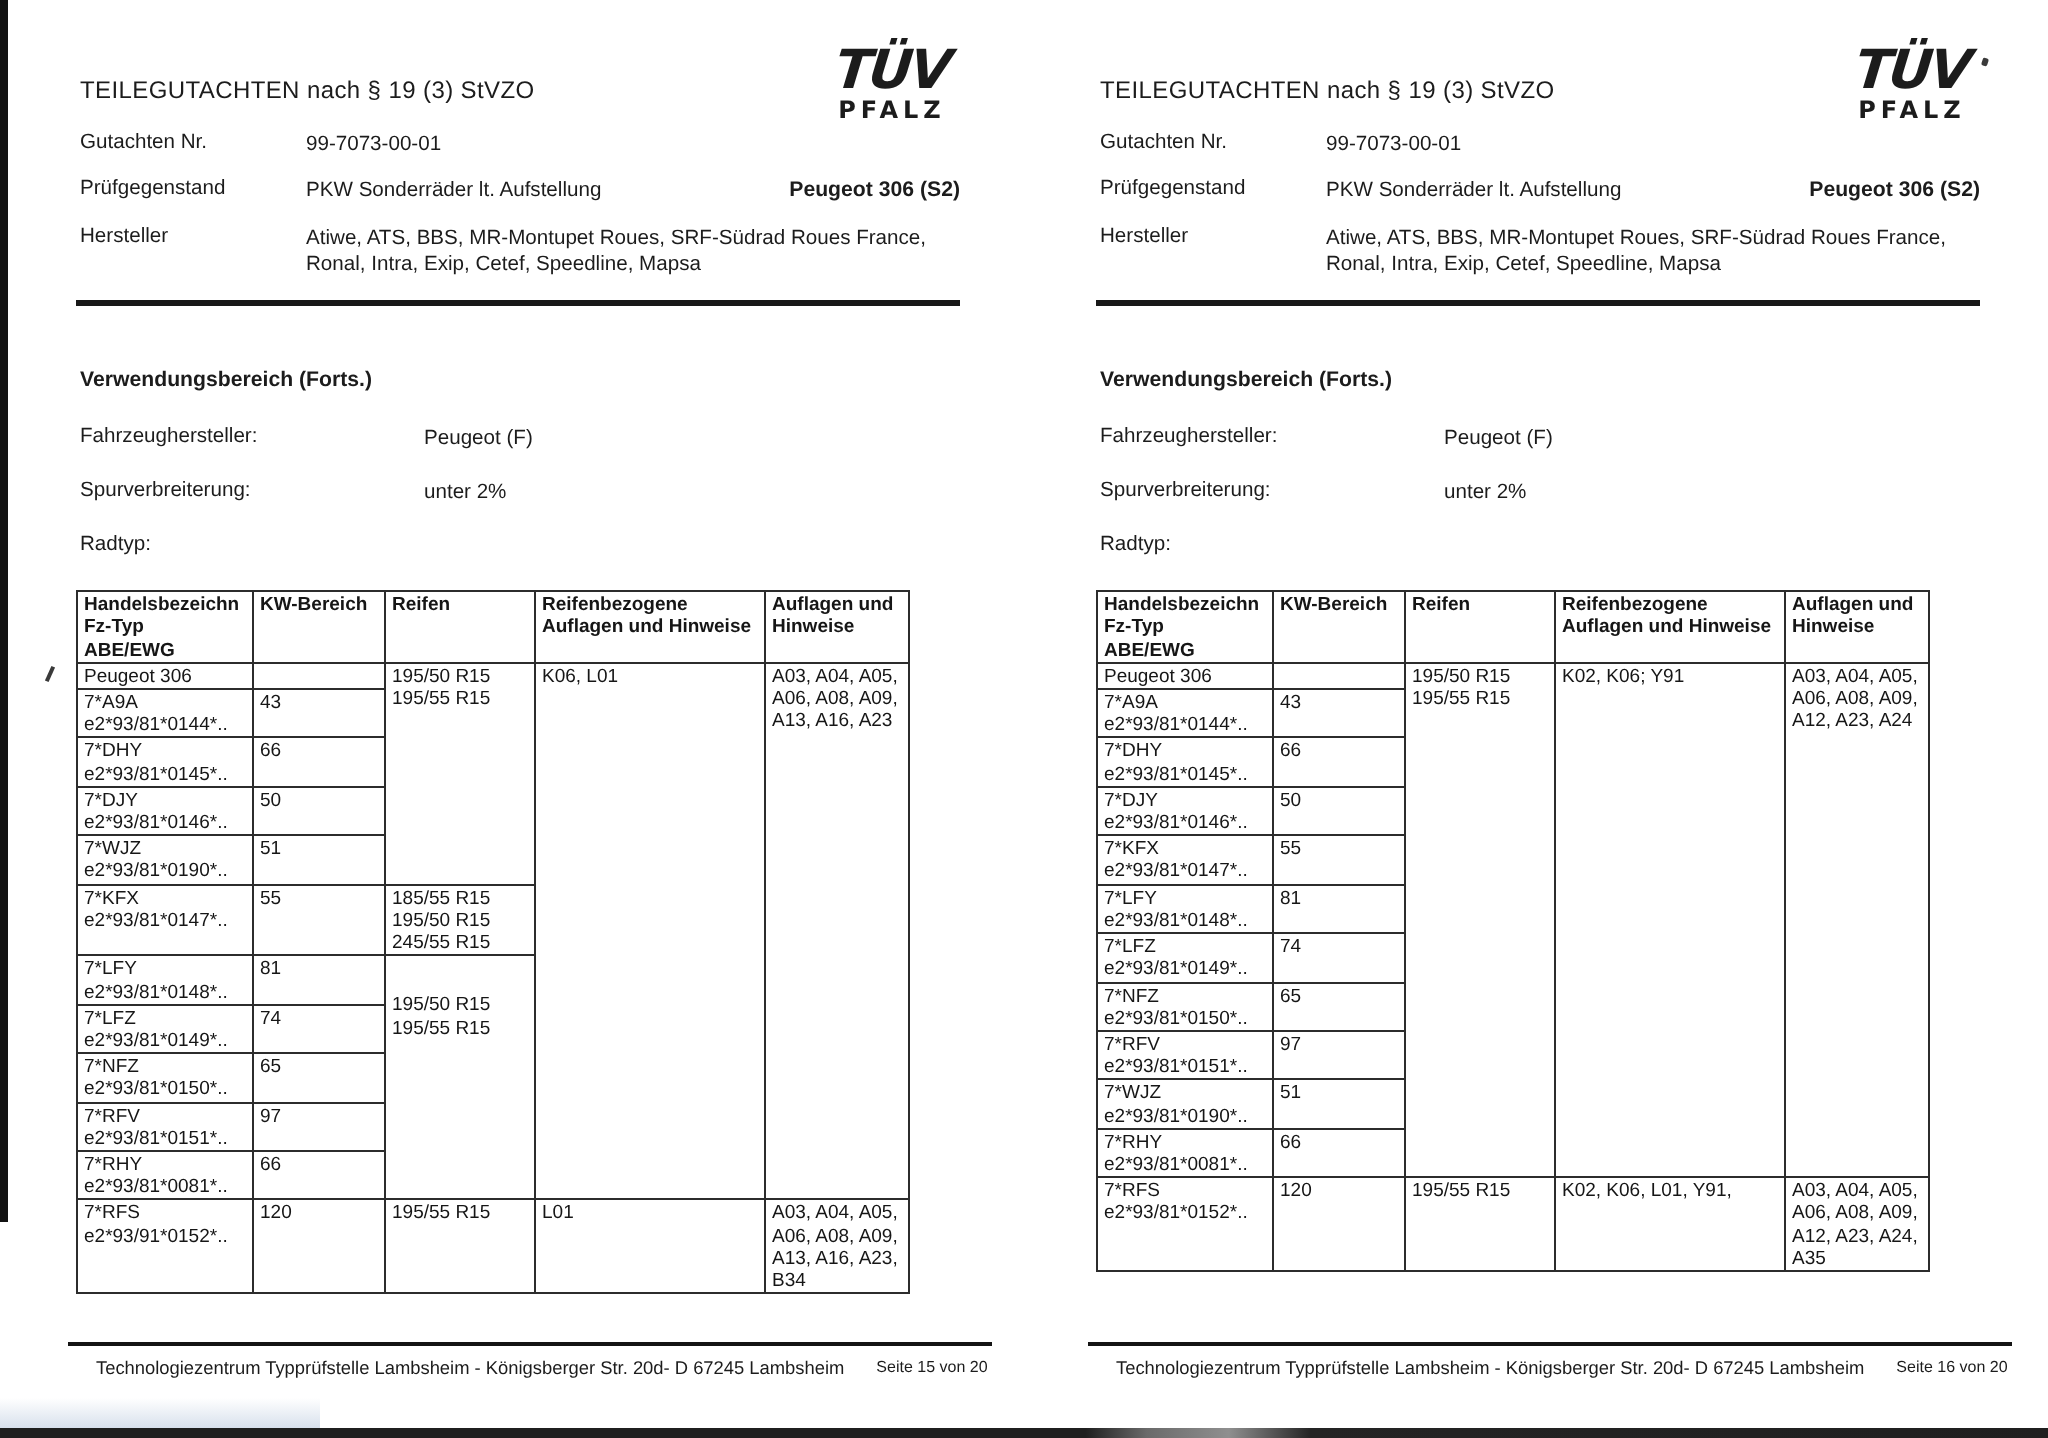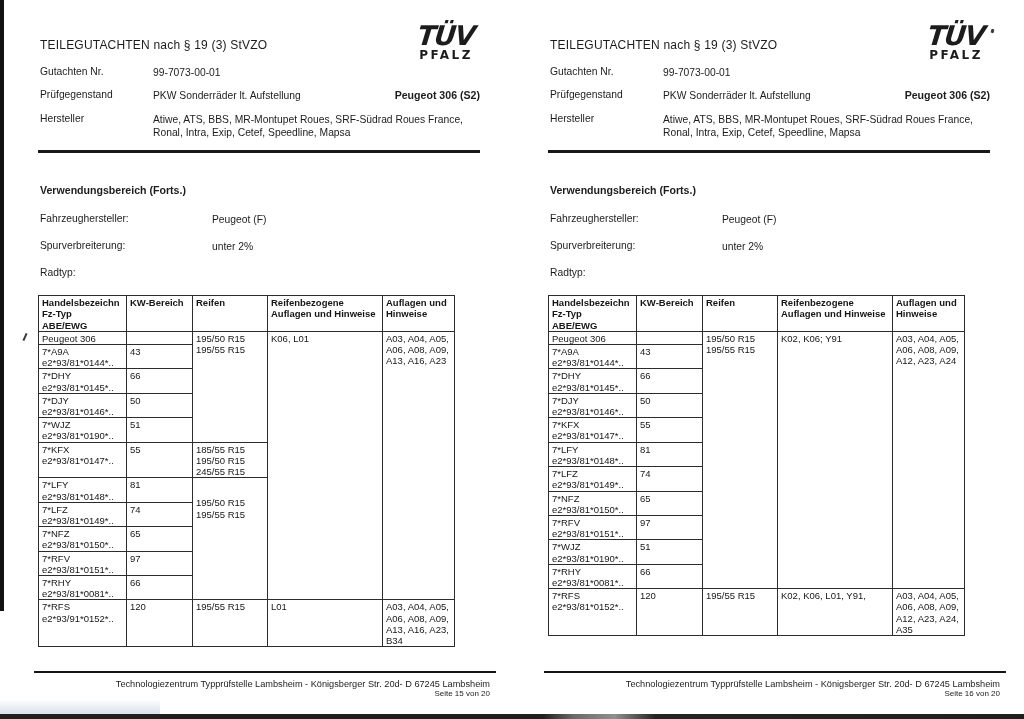--- a/index.html
+++ b/index.html
@@ -25,21 +25,21 @@
   .section-title{font-weight:bold;font-size:10.6px;margin:31px 0 17px 2px;}
   .urow{display:flex;font-size:10.3px;margin:0 0 14px 2px;}
   .ulabel{width:172px;flex:none;}
 
   .table-wrap{margin-top:17px;}
   table.dtable{border-collapse:collapse;table-layout:fixed;font-size:9.5px;line-height:1.18;color:#161616;}
   table.dtable td{border:1px solid #2c2c2c;vertical-align:top;padding:1px 3px 0 3px;white-space:pre-line;overflow:hidden;}
   table.dtable td.th{font-weight:bold;}
   table.dtable td.pt18{padding-top:19px;}
 
-  .footer{position:absolute;top:649px;left:0;width:452px;display:flex;align-items:flex-end;flex-direction:column;}
+  .footer{position:absolute;top:649px;left:0;width:452px;display:flex;align-items:flex-start;}
   .footer-line{position:absolute;top:641px;left:-4px;width:462px;height:2px;background:#141414;}
   .address{font-size:9.2px;margin-left:10px;white-space:nowrap;}
   .pagenum{font-size:8px;margin-left:16px;white-space:nowrap;}
 
   .logo{position:absolute;top:-7px;right:2px;width:64px;text-align:center;}
   .tuv-word{font-weight:bold;font-style:italic;font-size:27px;line-height:.95;letter-spacing:-1.5px;transform:skewX(-6deg);font-family:"DejaVu Sans",sans-serif;}
   .tuv-region{font-weight:bold;font-size:12px;letter-spacing:2.5px;margin-top:-1px;font-family:"DejaVu Sans",sans-serif;}
 
   
   .edge-left{position:absolute;left:0;top:0;width:4px;height:611px;background:#121212;}

